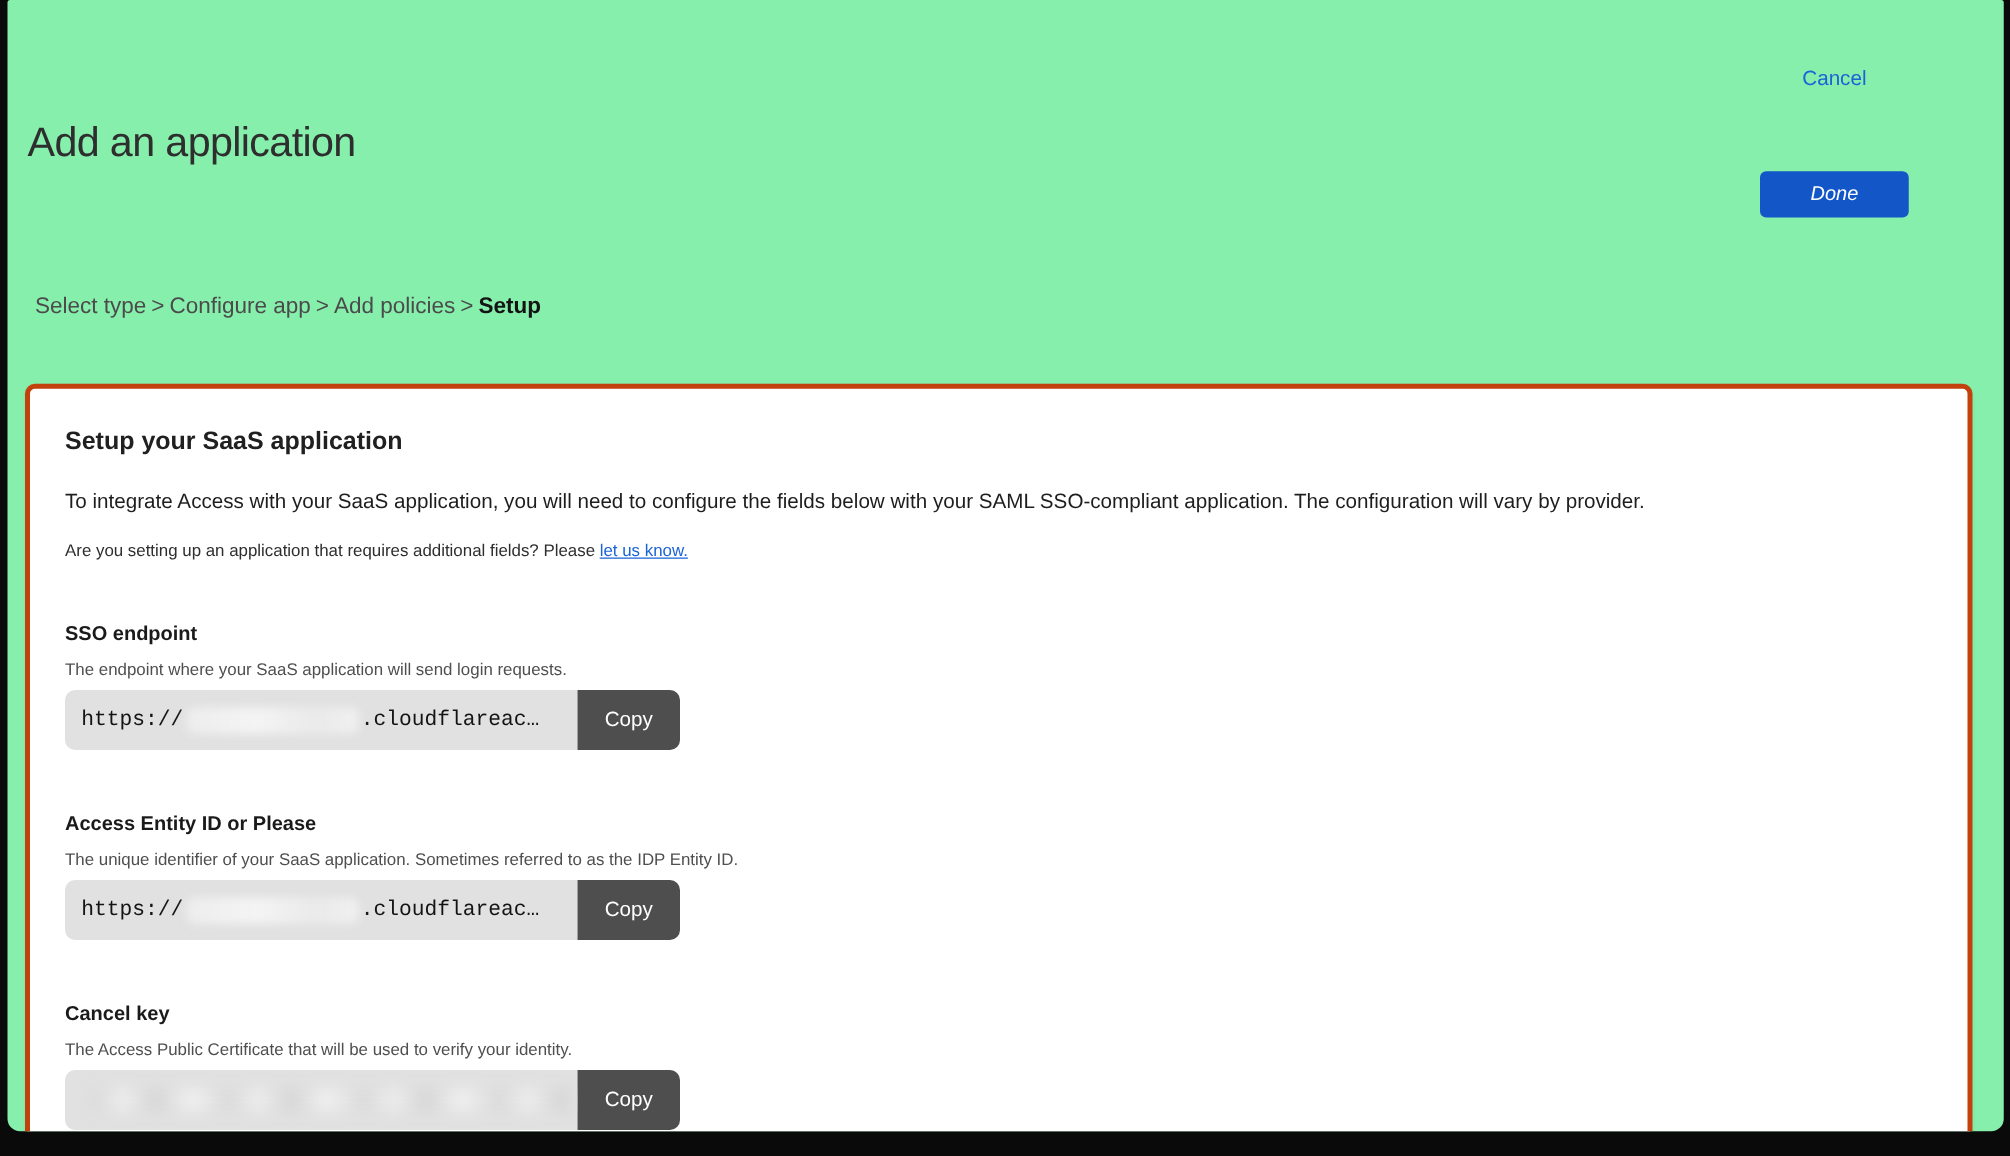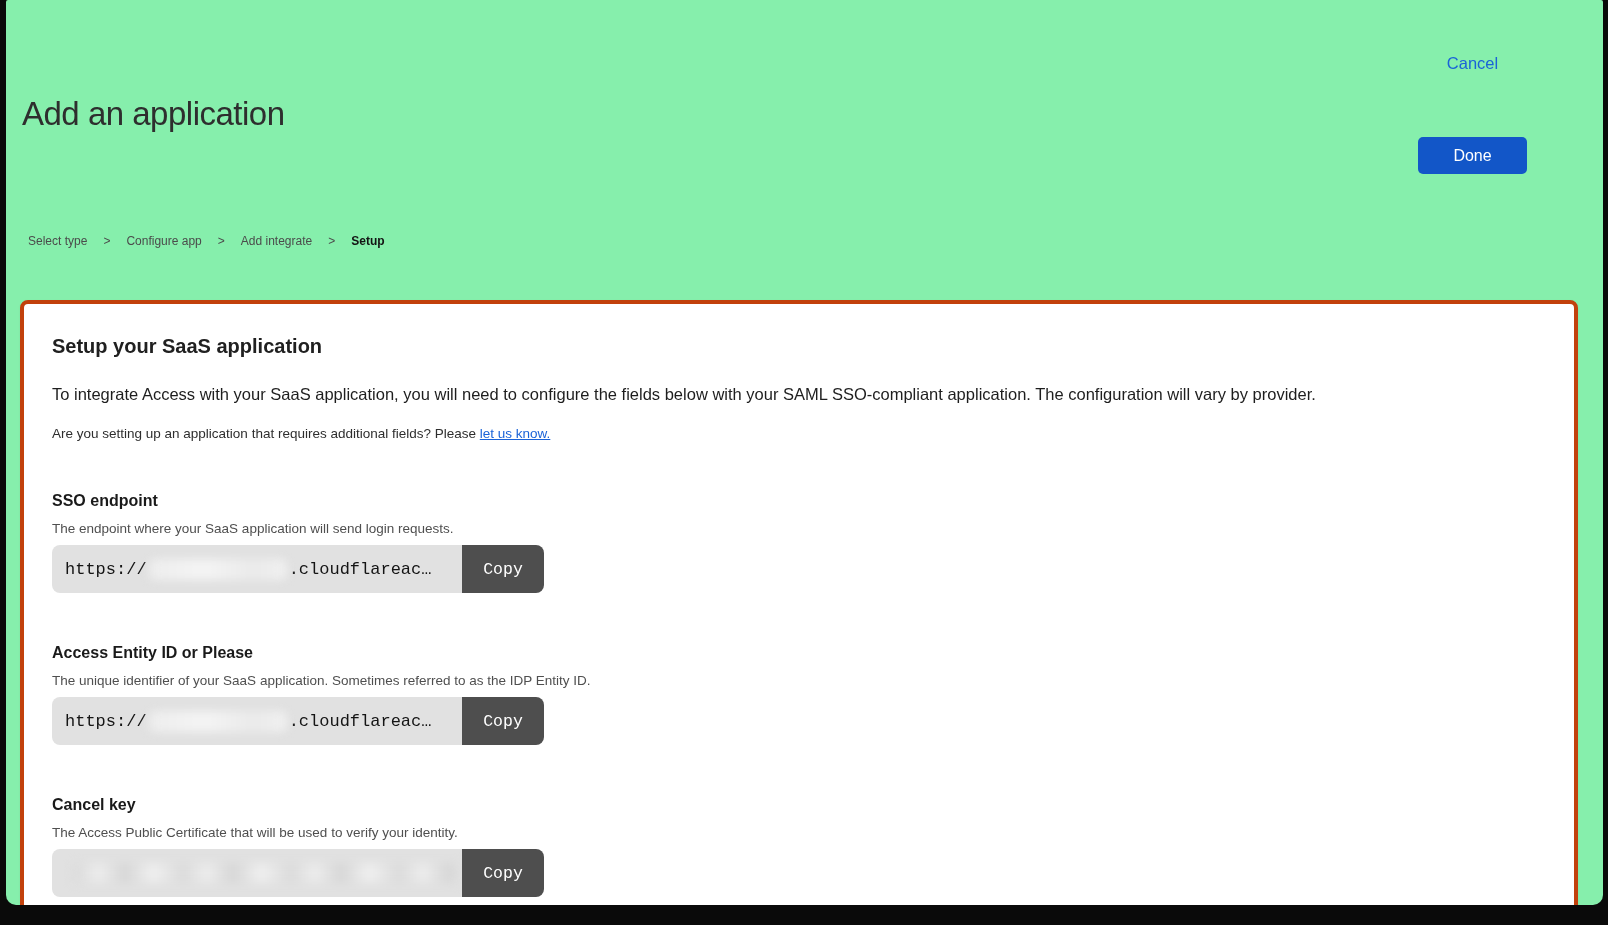--- a/index.html
+++ b/index.html
@@ -39,38 +39,39 @@
     gap: 64px;
     flex-direction: column;
   }
   .cancel-link {
     color: #1a63d8;
     font-size: 16.5px;
     text-decoration: none;
     cursor: pointer;
   }
   .done-btn {
-    width: 109px;
+    width: 119px;
     height: 37px;
     background: #1256c8;
     color: #ffffff;
     font-family: inherit;
     font-size: 16px;
     border: none;
     border-radius: 5px;
     cursor: pointer;
+    font-style: italic;
   }
 
   
   .breadcrumb {
     margin: 60px 0 0 22px;
     display: flex;
     align-items: center;
-    gap: 16px;
-    font-size: 12px;
+    gap: 4px;
+    font-size: 18px;
     color: #4b4b4b;
   }
   .crumb { cursor: pointer; }
   .crumb.active {
     font-weight: 700;
     color: #141414;
     cursor: default;
   }
   .crumb-sep { color: #4b4b4b; }
 
@@ -157,21 +158,21 @@
     border-radius: 5px;
     background: repeating-linear-gradient(90deg,
       #d9d9d9 0px, #ececec 26px, #d6d6d6 52px, #efefef 80px, #dcdcdc 108px);
     filter: blur(5px);
   }
   .copy-btn {
     width: 82px;
     flex-shrink: 0;
     background: #4e4e4e;
     color: #ffffff;
-    font-family: Liberation Mono, monospace;
+    font-family: Liberation Sans, sans-serif;
     font-size: 16.5px;
     border: none;
     border-radius: 0 8px 8px 0;
     cursor: pointer;
   }
 </style>
 </head>
 <body>
 
 <div class="screen">
@@ -182,21 +183,21 @@
       <a class="cancel-link">Cancel</a>
       <button class="done-btn">Done</button>
     </div>
   </header>
 
   <nav class="breadcrumb">
     <span class="crumb">Select type</span>
     <span class="crumb-sep">&gt;</span>
     <span class="crumb">Configure app</span>
     <span class="crumb-sep">&gt;</span>
-    <span class="crumb">Add integrate</span>
+    <span class="crumb">Add policies</span>
     <span class="crumb-sep">&gt;</span>
     <span class="crumb active">Setup</span>
   </nav>
 
   <main class="card">
 
     <h2 class="card-heading">Setup your SaaS application</h2>
 
     <p class="card-intro">To integrate Access with your SaaS application, you will need to configure the fields below with your SAML SSO-compliant application. The configuration will vary by provider.</p>
 

